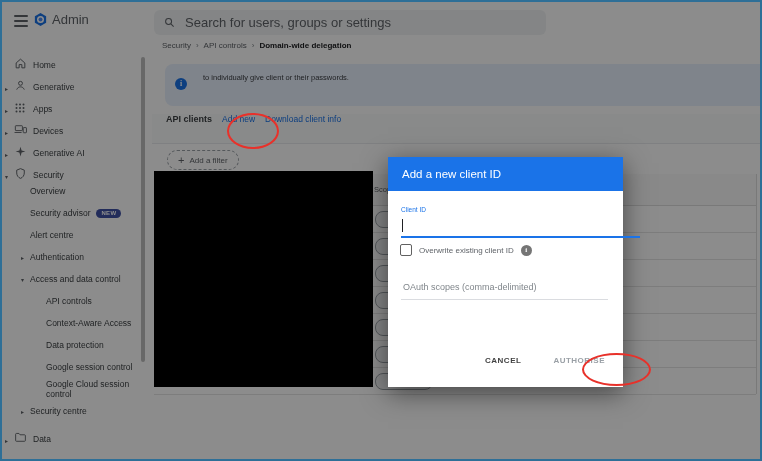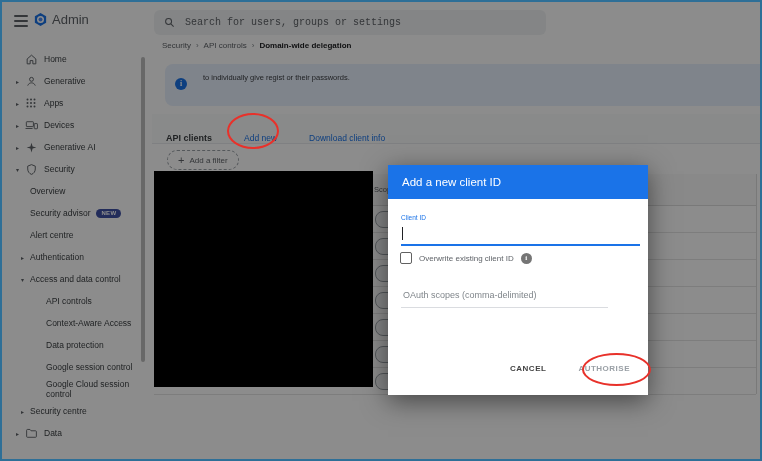--- a/index.html
+++ b/index.html
@@ -8,65 +8,65 @@
           -webkit-font-smoothing:antialiased;}
   
   .sidebar{position:absolute;left:0;top:0;width:150px;height:100%;background:#fff;border-right:1px solid #e8eaed;z-index:1;}
   .sidebar-header{position:absolute;left:0;top:0;width:150px;height:40px;display:flex;align-items:center;}
   .hamburger{position:absolute;left:12px;top:13px;width:14px;height:12px;display:flex;flex-direction:column;justify-content:space-between;cursor:pointer;}
   .hamburger div{height:1.6px;background:#5f6368;border-radius:1px;}
   .logo{position:absolute;left:31px;top:10px;width:15px;height:15px;}
   .app-title{position:absolute;left:50px;top:10px;font-size:13px;color:#5f6368;}
   .sd-list{position:absolute;top:46px;left:0;right:0;}
   .sd-row{display:flex;align-items:center;min-height:22px;font-size:8.5px;color:#3c4043;cursor:pointer;}
-  .sd-row.lvl0{padding-left:14px;}
+  .sd-row.lvl0{padding-left:3px;align-items:flex-end;}
   .sd-row.lvl1{padding-left:19px;}
   .sd-row.lvl2{padding-left:44px;}
   .sd-arrow{width:9px;flex:none;font-size:6px;color:#5f6368;text-align:left;}
   .sd-icon{width:19px;flex:none;display:flex;align-items:center;}
   .sd-label{line-height:10.5px;max-width:96px;}
   .sd-badge{margin-left:6px;background:#3f51a5;color:#fff;font-size:6px;font-weight:bold;
             padding:1.5px 5px;border-radius:7px;letter-spacing:.3px;}
   .sd-scroll{position:absolute;left:139px;top:55px;width:4px;height:305px;background:#bdbdbd;border-radius:2px;}
   
   .topbar{position:absolute;left:150px;top:0;right:0;height:53px;background:#fff;border-bottom:1px solid #e0e0e0;z-index:1;}
   .search{position:absolute;left:2px;top:8px;width:392px;height:25px;background:#f1f3f4;border-radius:6px;
           display:flex;align-items:center;padding-left:10px;box-sizing:border-box;gap:8px;}
-  .search input{border:none;outline:none;background:transparent;font-family:Liberation Mono, monospace;font-size:10px;color:#3c4043;width:300px;}
+  .search input{border:none;outline:none;background:transparent;font-family:Liberation Sans, sans-serif;font-size:13px;color:#3c4043;width:300px;}
   .search input::placeholder{color:#5f6368;}
   .breadcrumb{position:absolute;left:10px;top:39px;font-size:8px;color:#5f6368;display:flex;gap:5px;align-items:center;}
   .breadcrumb .sep{color:#80868b;font-size:8px;}
   .crumb-current{color:#202124;font-weight:bold;}
   
   .content{position:absolute;left:150px;top:53px;right:0;bottom:0;background:#fff;z-index:1;}
   .banner{position:absolute;left:13px;top:9px;right:0;height:42px;background:#e8f0fe;border-radius:8px 0 0 8px;overflow:hidden;}
   .banner-icon{position:absolute;left:10px;top:14px;width:12px;height:12px;border-radius:50%;background:#1a73e8;
                color:#fff;font-size:8px;font-weight:bold;text-align:center;line-height:12px;font-family:"Liberation Serif",serif;}
   .banner-text{position:absolute;left:38px;top:7px;right:2px;font-size:7.5px;color:#3c4043;line-height:14px;}
   .banner-text div{white-space:nowrap;overflow:hidden;}
   .tabrow{position:absolute;left:0;top:59px;right:0;height:30px;border-bottom:1px solid #e8eaed;background:#fafbfb;
-          display:flex;align-items:flex-end;padding-left:14px;gap:32px;box-sizing:border-box;}
+          display:flex;align-items:flex-start;padding-left:14px;gap:10px;box-sizing:border-box;}
   .tab-title{font-size:9px;font-weight:bold;color:#3c4043;}
   .tab-link{font-size:8.5px;color:#1a73e8;cursor:pointer;}
   .filter-chip{position:absolute;left:15px;top:95px;height:20px;padding:0 10px;border:1px dashed #9aa0a6;border-radius:11px;
                display:inline-flex;align-items:center;gap:5px;font-size:8px;color:#5f6368;cursor:pointer;background:#fff;box-sizing:border-box;}
   .filter-chip .plus{font-size:11px;color:#5f6368;line-height:1;}
   
   .apitable{position:absolute;left:2px;top:119px;width:602px;}
   .t-head{height:31px;border-bottom:1px solid #dcdcdc;background:#fafafa;display:flex;align-items:center;}
   .t-head span{margin-left:220px;font-size:7.5px;color:#5f6368;}
   .t-row{height:27px;border-bottom:1px solid #e4e4e4;display:flex;align-items:center;box-sizing:border-box;}
   .t-chip{margin-left:221px;width:56px;height:15px;border:1px solid #9aa0a6;background:#f1f3f4;border-radius:8px;}
   .t-vline{position:absolute;left:604px;top:119px;width:1px;height:220px;background:#dcdcdc;}
   
   .scrim{position:absolute;inset:0;background:rgba(0,0,0,0.45);z-index:5;}
   .redact{position:absolute;left:152px;top:169px;width:219px;height:216px;background:#000;z-index:6;}
   
-  .modal{position:absolute;left:386px;top:155px;width:260px;height:230px;background:#fff;z-index:7;
-         box-shadow:0 6px 24px rgba(0,0,0,.5);margin-top:8px;}
+  .modal{position:absolute;left:386px;top:155px;width:235px;height:230px;background:#fff;z-index:7;
+         box-shadow:0 6px 24px rgba(0,0,0,.5);}
   .modal-header{height:34px;background:#1a73e8;color:#fff;font-size:11.5px;line-height:34px;padding-left:14px;}
   .field-label{position:absolute;left:13px;top:49px;font-size:6.5px;color:#1a73e8;}
   .clientid-input{position:absolute;left:13px;top:58px;width:235px;height:19px;border:none;border-bottom:2px solid #1a73e8;
                   outline:none;background:transparent;font-family:inherit;font-size:9px;color:#202124;}
   .caret{position:absolute;left:14px;top:62px;width:1px;height:13px;background:#202124;}
   .chk-row{position:absolute;left:12px;top:87px;display:flex;align-items:center;gap:7px;}
   .chk{width:10px;height:10px;border:1.6px solid #616161;border-radius:2px;background:#fff;cursor:pointer;}
   .chk-label{font-size:8px;color:#5f6368;}
   .chk-info{width:11px;height:11px;border-radius:50%;background:#757575;color:#fff;font-size:7px;font-weight:bold;
             text-align:center;line-height:11px;font-family:"Liberation Serif",serif;}
@@ -236,21 +236,21 @@
       <span>API controls</span>
       <span class="sep">›</span>
       <span class="crumb-current">Domain-wide delegation</span>
     </div>
   </div>
 
   <div class="content">
     <div class="banner">
       <div class="banner-icon">i</div>
       <div class="banner-text">
-        <div>to individually give regist or their passwords.</div>
+        <div>to individually give client or their passwords.</div>
       </div>
     </div>
     <div class="tabrow">
       <span class="tab-title">API clients</span>
       <span class="tab-link">Add new</span>
       <span class="tab-link">Download client info</span>
     </div>
     <div class="filter-chip">
       <span class="plus">+</span>
       <span>Add a filter</span>

